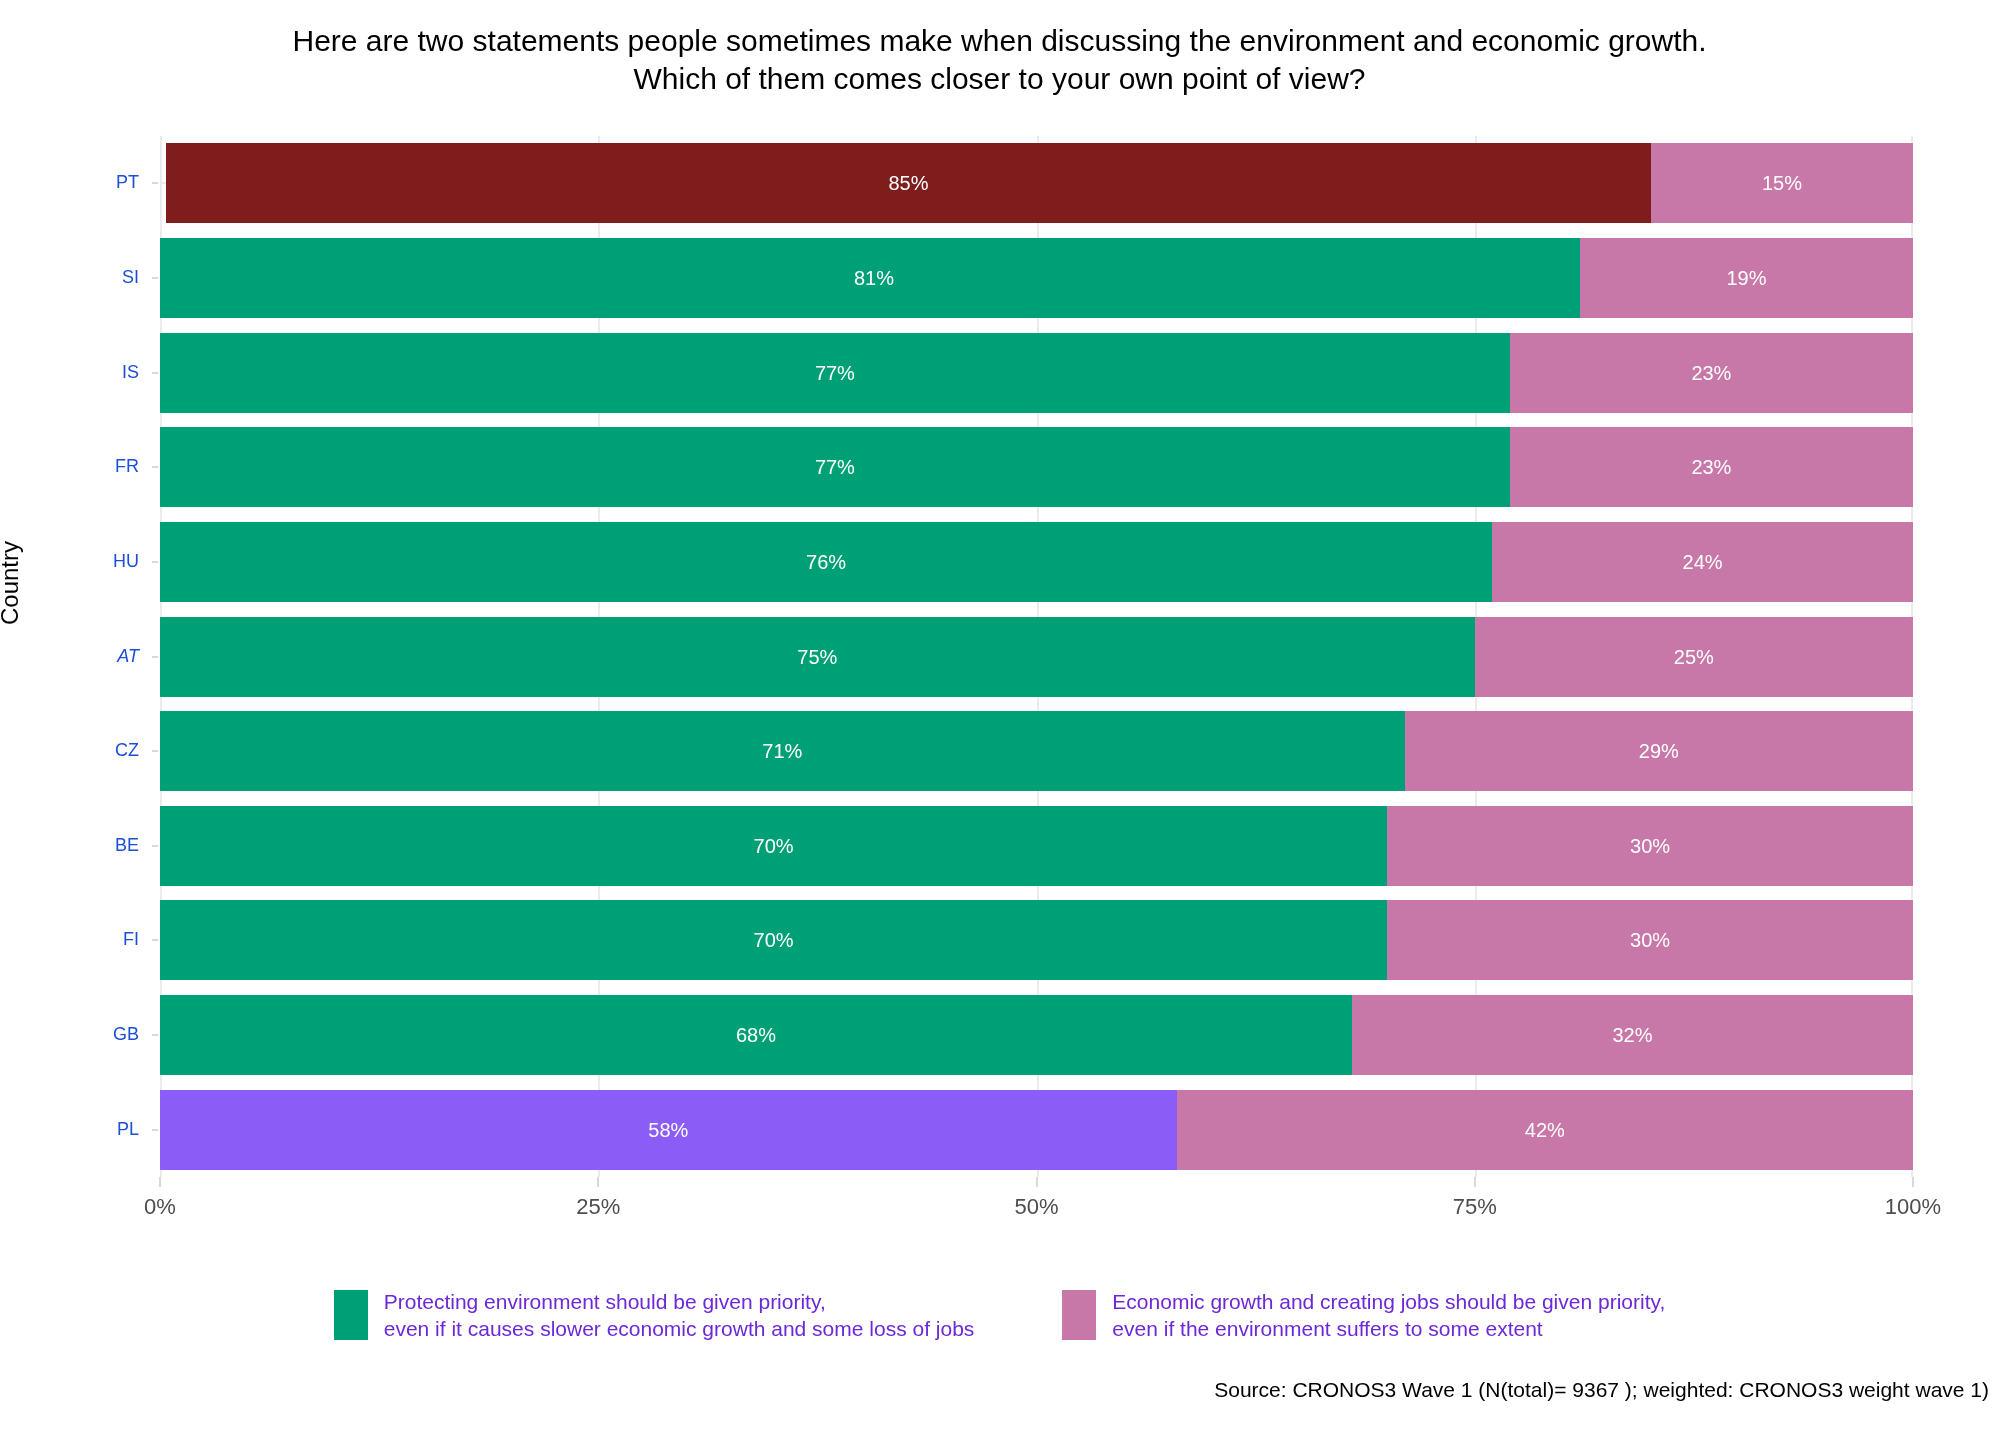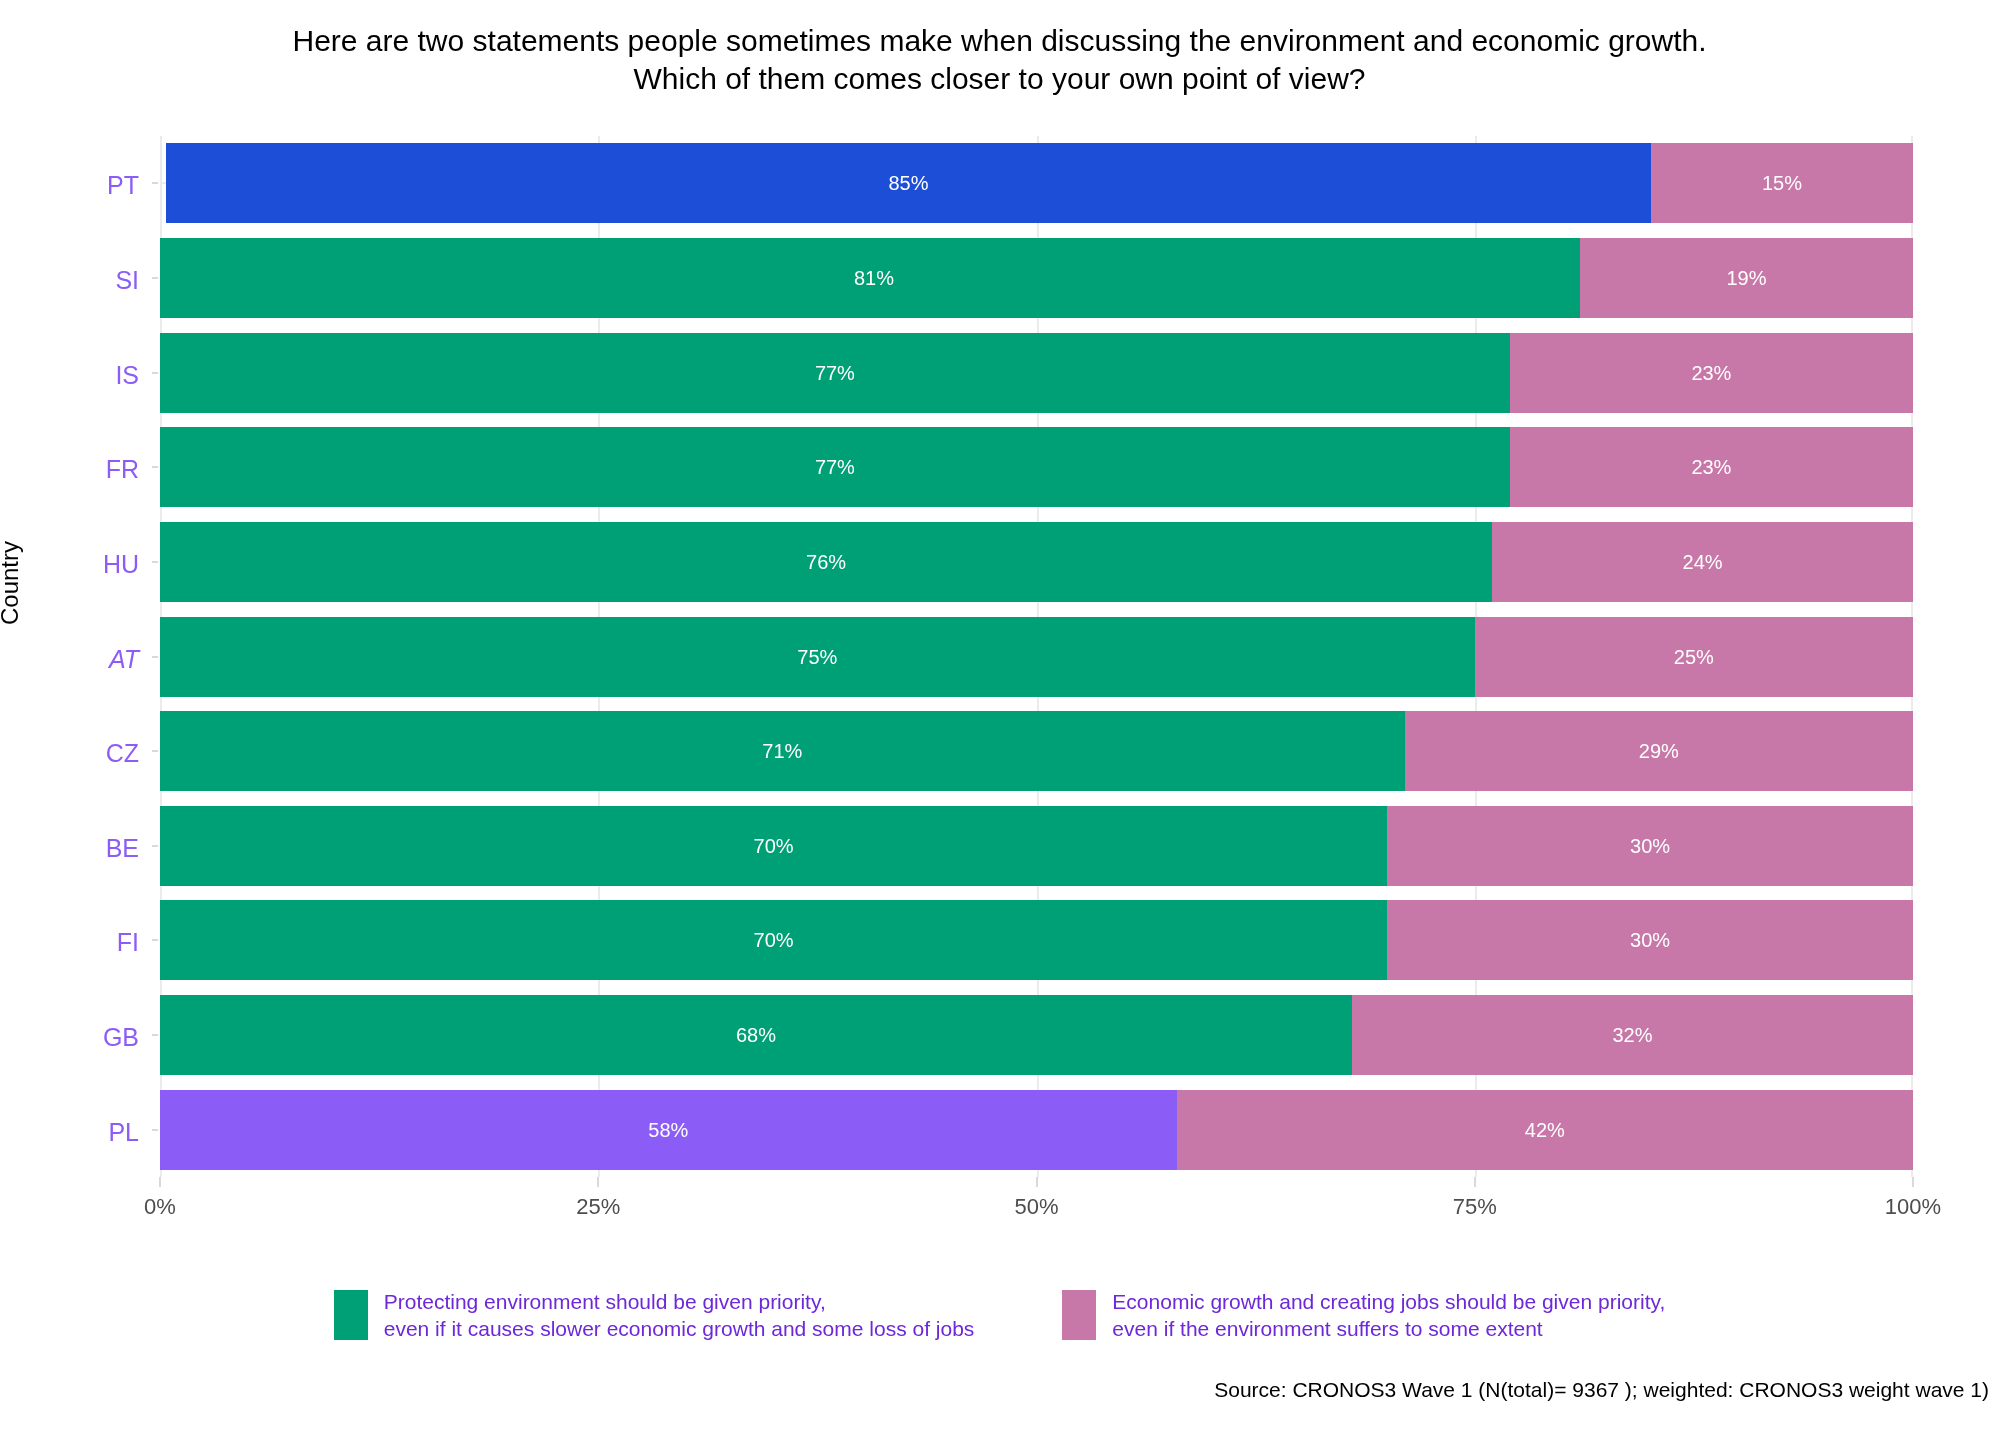--- a/index.html
+++ b/index.html
@@ -85,22 +85,22 @@
     line-height: 1;
     user-select: none;
   }
 
   
   .ytick-label {
     position: absolute;
     right: 1860px;
     width: 120px;
     text-align: right;
-    font-size: 25px;
-    color: #8b5cf6;
+    font-size: 18px;
+    color: #1d4ed8;
     line-height: 1;
   }
   .ytick-mark {
     position: absolute;
     width: 6px;
     height: 2px;
     background: #333333;
   }
 
   .y-axis-title {
@@ -195,21 +195,21 @@
         <div class="hgrid" style="top: 424.864px;"></div>
         <div class="hgrid" style="top: 519.5px;"></div>
         <div class="hgrid" style="top: 614.136px;"></div>
         <div class="hgrid" style="top: 708.773px;"></div>
         <div class="hgrid" style="top: 803.409px;"></div>
         <div class="hgrid" style="top: 898.045px;"></div>
         <div class="hgrid" style="top: 992.682px;"></div>
       </div>
     <div id="bars-layer">
         <div class="bar-row" style="top: 7.31818px; height: 80px;">
-          <div class="seg" style="background: #1d4ed8; width: 85%; margin-left: 6px;">
+          <div class="seg" style="background: #7f1d1d; width: 85%; margin-left: 6px;">
             <span class="seg-label">85%</span>
           </div>
           <div class="seg" style="background: rgb(200, 120, 168); width: 15%;">
             <span class="seg-label">15%</span>
           </div>
         </div>
         <div class="bar-row" style="top: 101.955px; height: 80px;">
           <div class="seg" style="background: rgb(0, 160, 118); width: 81%; padding-left: 8px;">
             <span class="seg-label">81%</span>
           </div>

